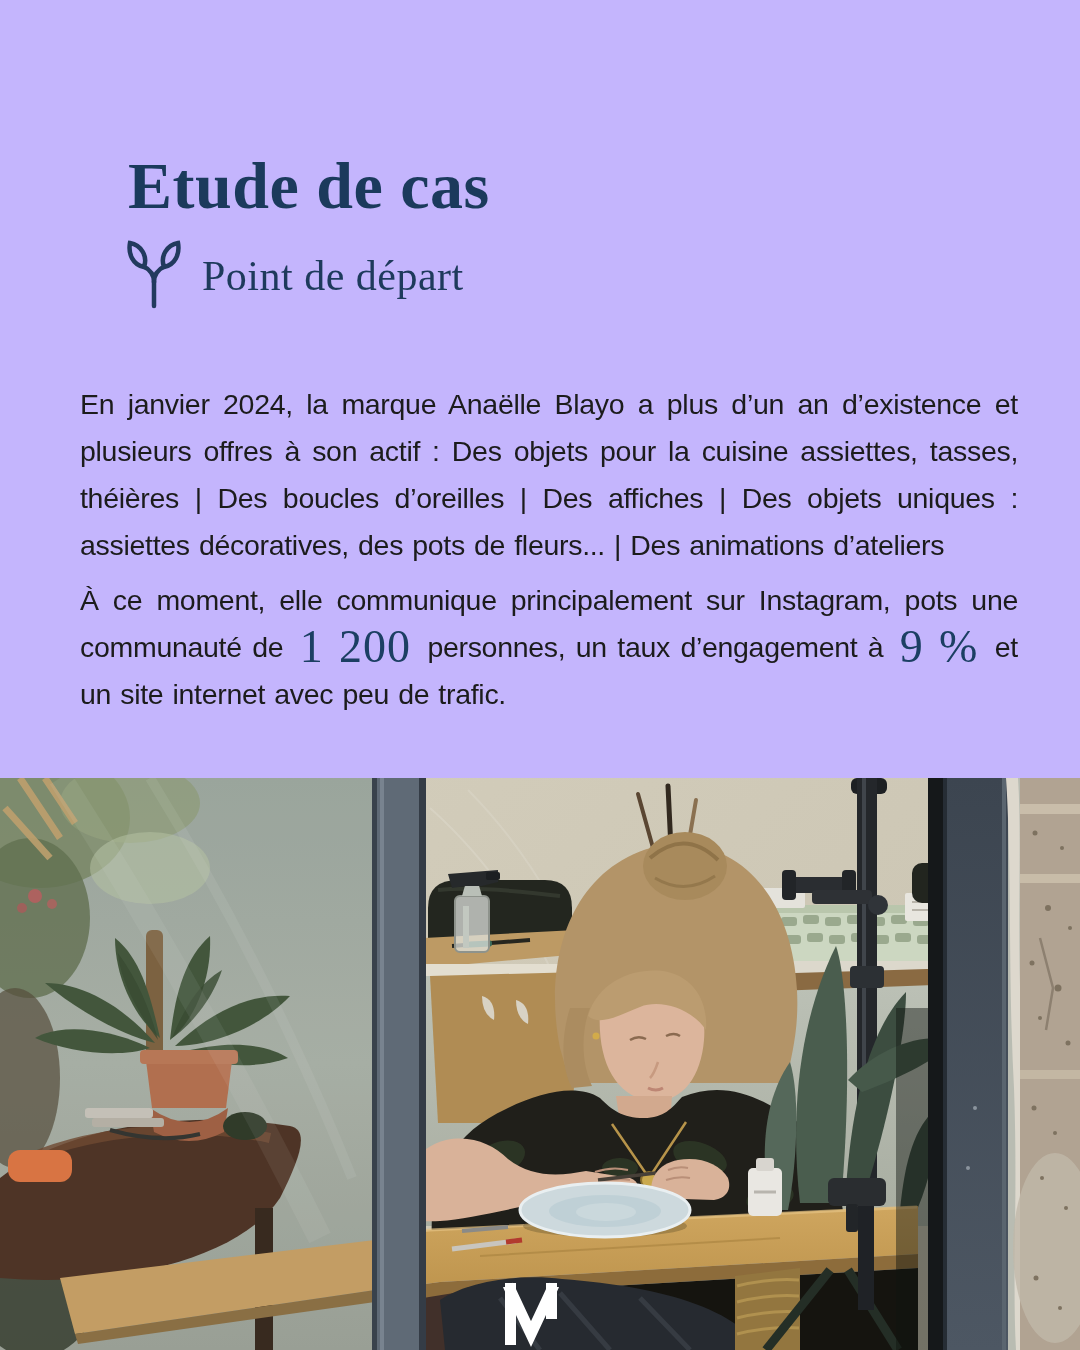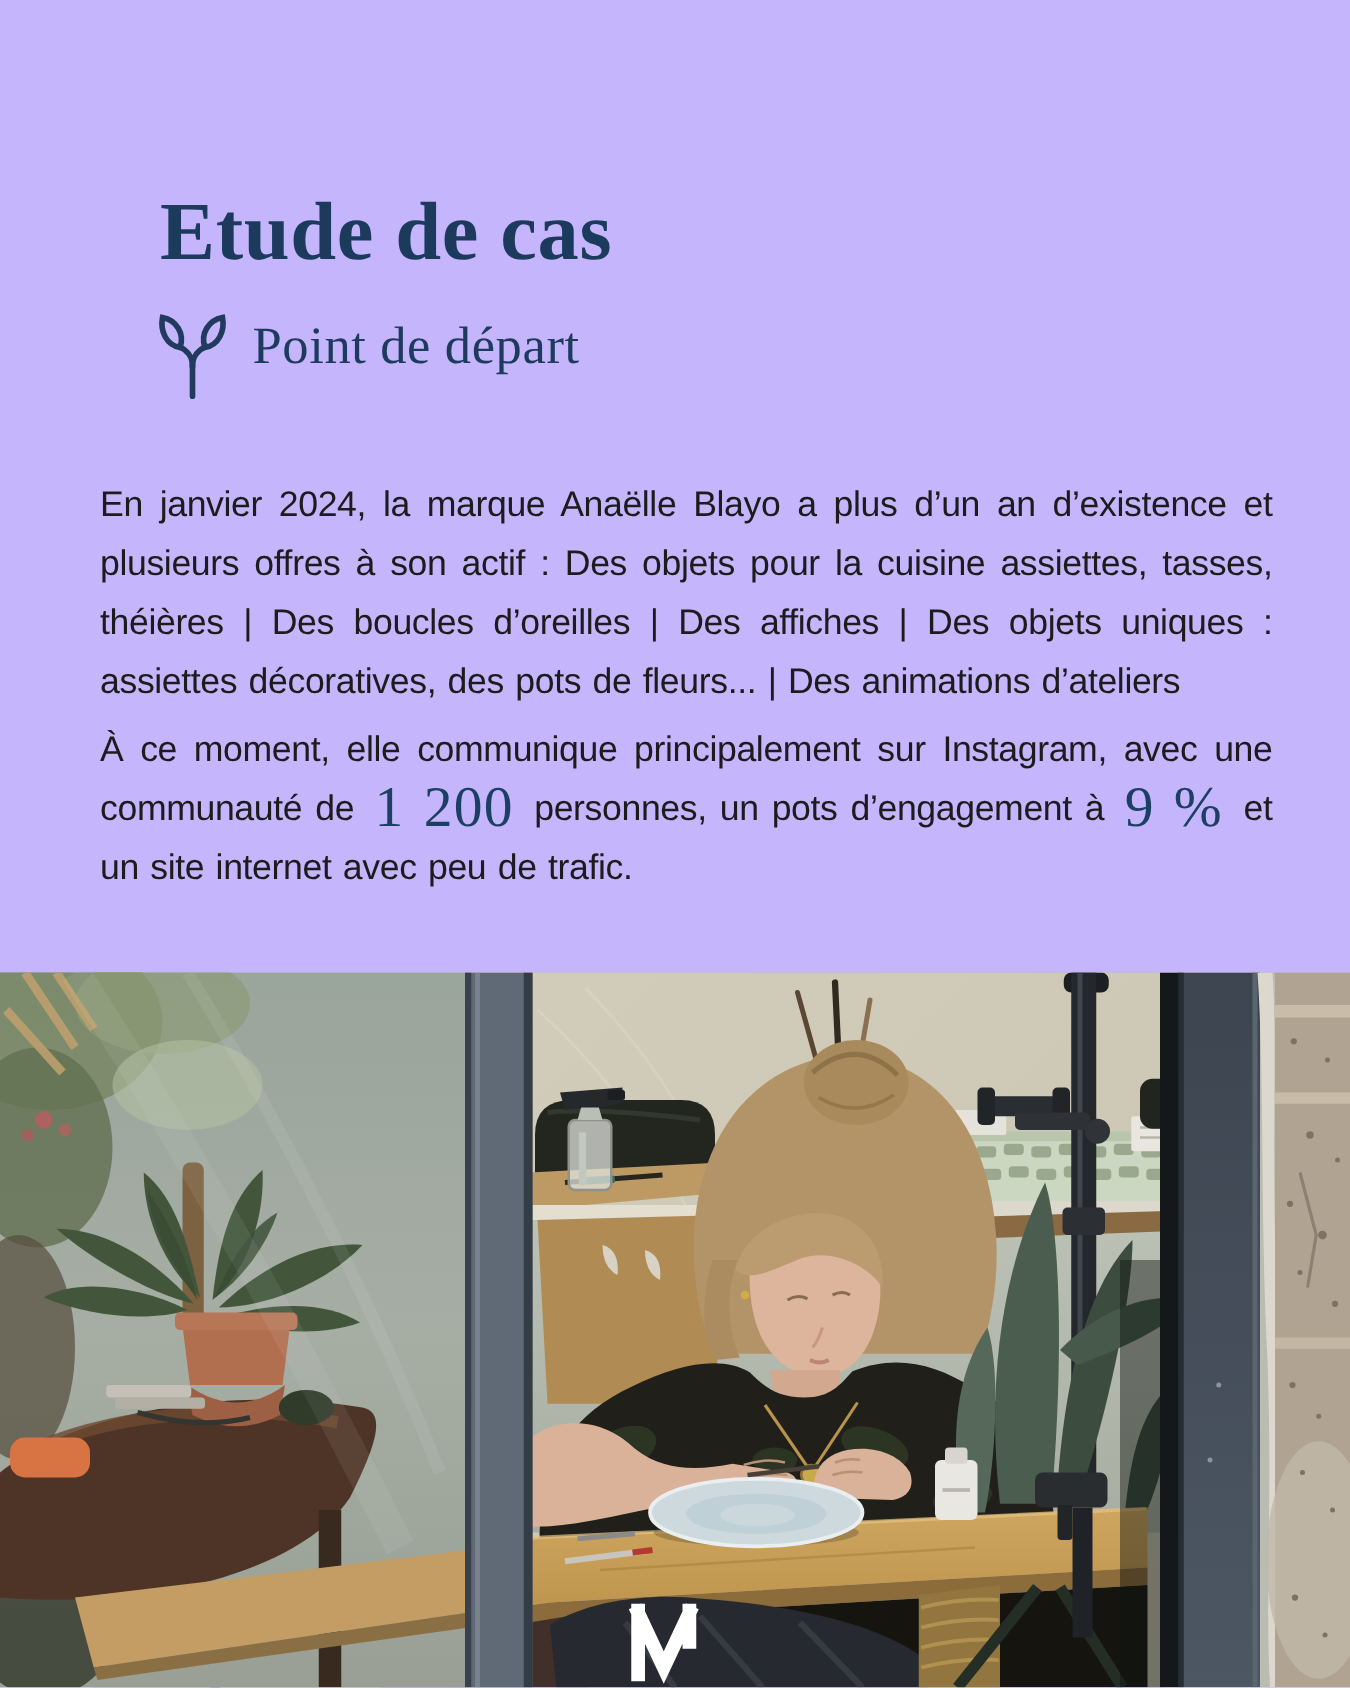--- a/index.html
+++ b/index.html
@@ -6,21 +6,21 @@
   .canvas{
     position:relative;width:1080px;height:1350px;background:#c4b5fd;
     font-family:"Liberation Sans",sans-serif;overflow:hidden;margin:0 auto;
   }
   .page-title{
     position:absolute;top:104px;left:128px;
     font-family:"Liberation Serif",serif;font-size:66px;font-weight:600;
     color:#1b3a5c;letter-spacing:0.5px;
   }
   .subtitle-row{
-    position:absolute;top:245px;left:126px;display:flex;align-items:flex-start;gap:20px;
+    position:absolute;top:234px;left:126px;display:flex;align-items:center;gap:20px;
   }
   .sprout{width:56px;height:74px;margin-top:2px;}
   .subtitle-text{
     font-family:"Liberation Serif",serif;font-size:42px;font-weight:500;
     color:#1e3a5c;margin-top:8px;letter-spacing:0.5px;
   }
   .body-par{
     position:absolute;left:80px;right:62px;
     font-size:28.5px;line-height:47px;color:#1c1c1c;
     text-align:justify;letter-spacing:-0.3px;word-spacing:1.5px;
@@ -52,21 +52,21 @@
         <path d="M28,46 C28,37 33,33 39,30"></path>
         <path d="M18,31 C7,29 2,18 4,7 C15,9 22,20 18,31 Z"></path>
         <path d="M38,31 C49,29 54,18 52,7 C41,9 34,20 38,31 Z"></path>
       </g>
     </svg>
     <div class="subtitle-text">Point de départ</div>
   </div>
 
   <p class="body-par par-1">En janvier 2024, la marque Anaëlle Blayo a plus d’un an d’existence et plusieurs offres à son actif : Des objets pour la cuisine assiettes, tasses, théières | Des boucles d’oreilles | Des affiches | Des objets uniques : assiettes décoratives, des pots de fleurs...  | Des animations d’ateliers</p>
 
-  <p class="body-par par-2"><span>À ce moment, elle communique principalement sur Instagram, avec  une communauté de </span><span class="stat">1 200</span><span> personnes, un pots d’engagement à </span><span class="stat">9 %</span><span> et un site internet avec peu de trafic.</span></p>
+  <p class="body-par par-2"><span>À ce moment, elle communique principalement sur Instagram, pots  une communauté de </span><span class="stat">1 200</span><span> personnes, un taux d’engagement à </span><span class="stat">9 %</span><span> et un site internet avec peu de trafic.</span></p>
 
   <div class="photo">
     <span class="sr-only">M</span>
     <svg width="1080" height="572" viewBox="0 0 1080 572">
       <defs>
         <linearGradient id="wallGrad" x1="0" y1="0" x2="1" y2="1">
           <stop offset="0" stop-color="#d2ccba"></stop>
             <stop offset="0.6" stop-color="#cdc7b5"></stop>
             <stop offset="1" stop-color="#c4bead"></stop>
         </linearGradient>

